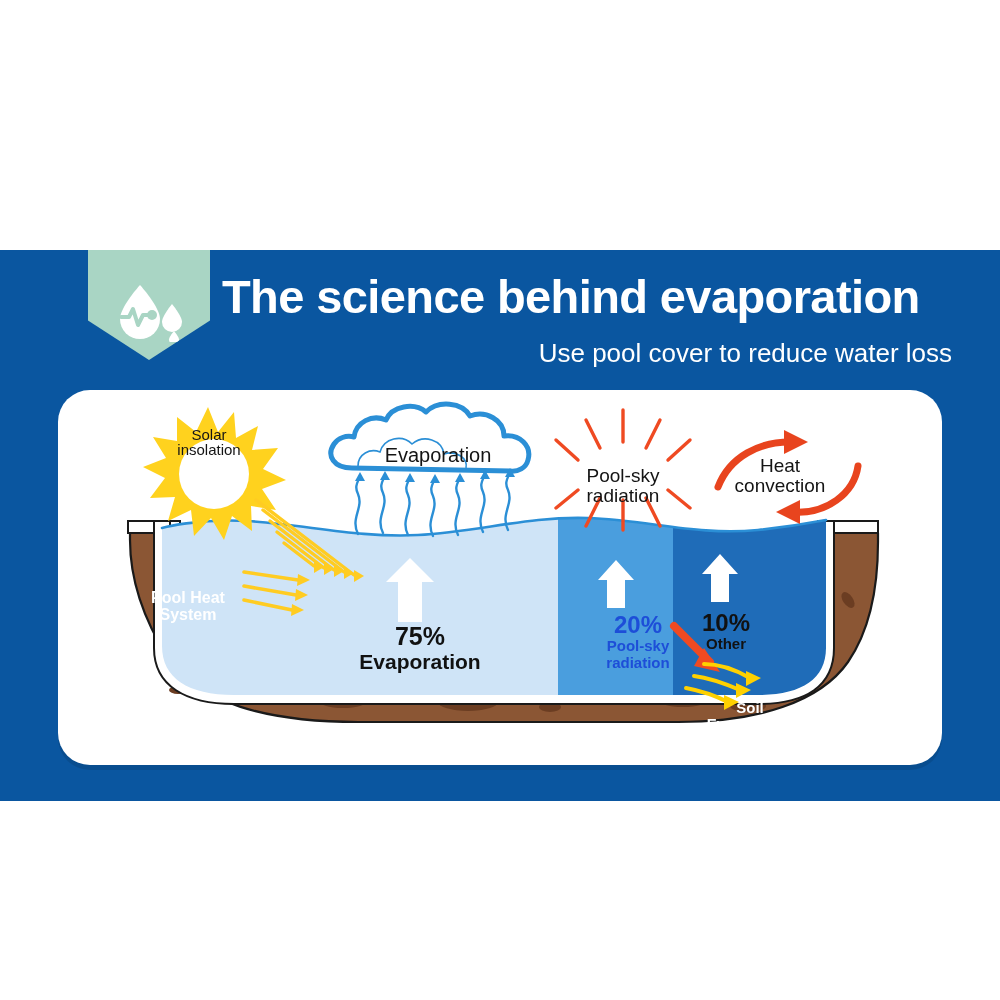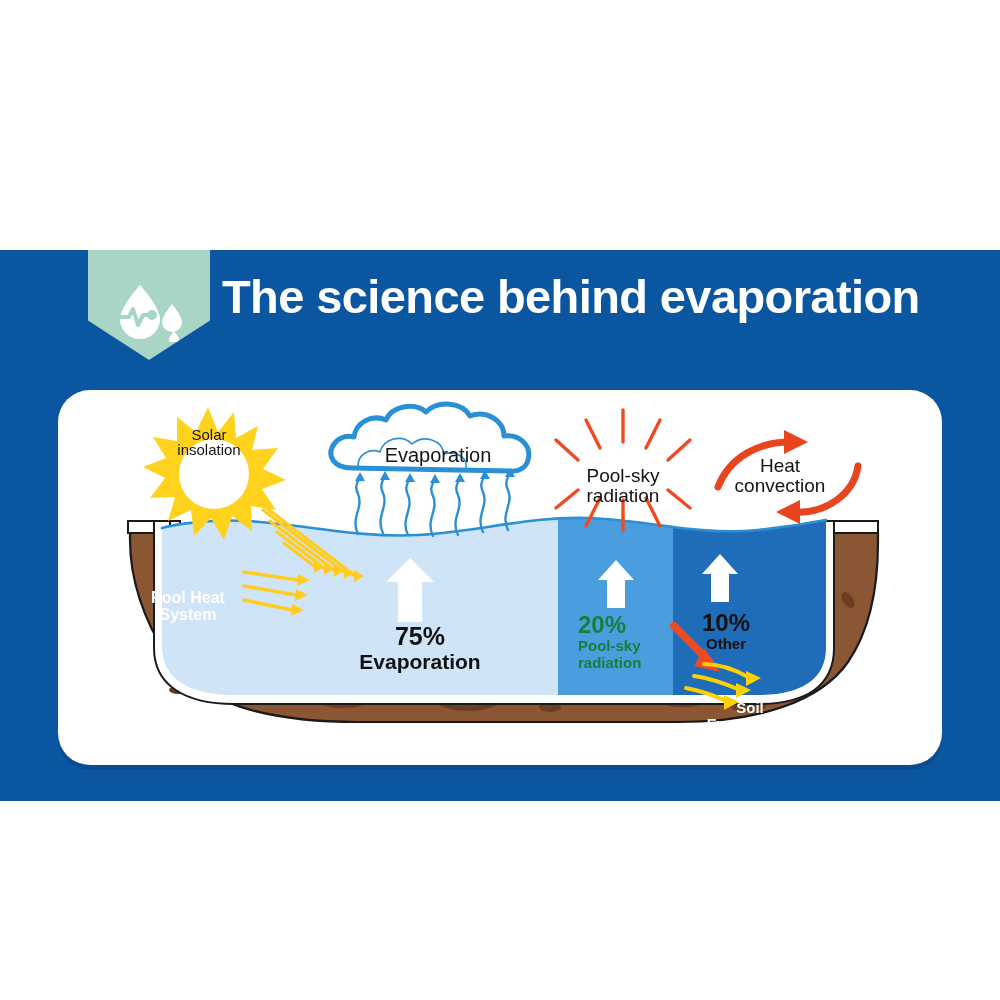--- a/index.html
+++ b/index.html
@@ -62,21 +62,21 @@
   .lbl-heatconv{
     left:652px;top:66px;width:140px;text-align:center;color:#141414;
     font-size:19px;font-weight:normal;line-height:1.04;
   }
   .lbl-70{
     left:282px;top:232px;width:160px;text-align:center;color:#111111;
     font-size:21px;font-weight:bold;line-height:1.12;
   }
   .lbl-70 .big{font-size:25px;display:block;}
   .lbl-20{
-    left:520px;top:222px;width:120px;color:#15803d;
+    left:520px;top:222px;width:120px;text-align:center;color:#1d4ed8;
     font-size:15px;font-weight:bold;line-height:1.1;
   }
   .lbl-20 .big{font-size:24px;display:block;}
   .lbl-10{
     left:618px;top:220px;width:100px;text-align:center;color:#111111;
     font-size:15px;font-weight:bold;line-height:1.1;
   }
   .lbl-10 .big{font-size:24px;display:block;}
   .lbl-soil{
     left:632px;top:310px;width:120px;text-align:center;color:#ffffff;
@@ -94,20 +94,21 @@
     <svg width="70" height="58" viewBox="0 0 70 58">
       <path d="M26 1 C26 1 6 23 6 35 A20 20 0 0 0 46 35 C46 23 26 1 26 1 Z" fill="#ffffff"></path>
       <path d="M58 20 C58 20 48 32 48 38 A10 10 0 0 0 68 38 C68 32 58 20 58 20 Z" fill="#ffffff"></path>
       <path d="M60 47 C60 47 55 53 55 55.5 A5 5 0 0 0 65 55.5 C65 53 60 47 60 47 Z" fill="#ffffff"></path>
       <path d="M7 33 L15 33 L19 25 L24 41 L29 31 L36 31" fill="none" stroke="#a9d5c4" stroke-width="4" stroke-linecap="round" stroke-linejoin="round"></path>
       <circle cx="38" cy="31" r="5" fill="#a9d5c4"></circle>
     </svg>
   </div>
 
   <div class="title">The science behind evaporation</div>
+  <div class="subtitle">Use pool cover to reduce water loss</div>
 
   <div class="card">
 
     <svg class="scene" viewBox="0 0 884 375">
       <defs>
         <clipPath id="poolClip">
           <path d="M104 138
                    C 104 138, 140 128, 190 131
                    C 250 135, 300 148, 360 145
                    C 420 142, 470 126, 530 128

